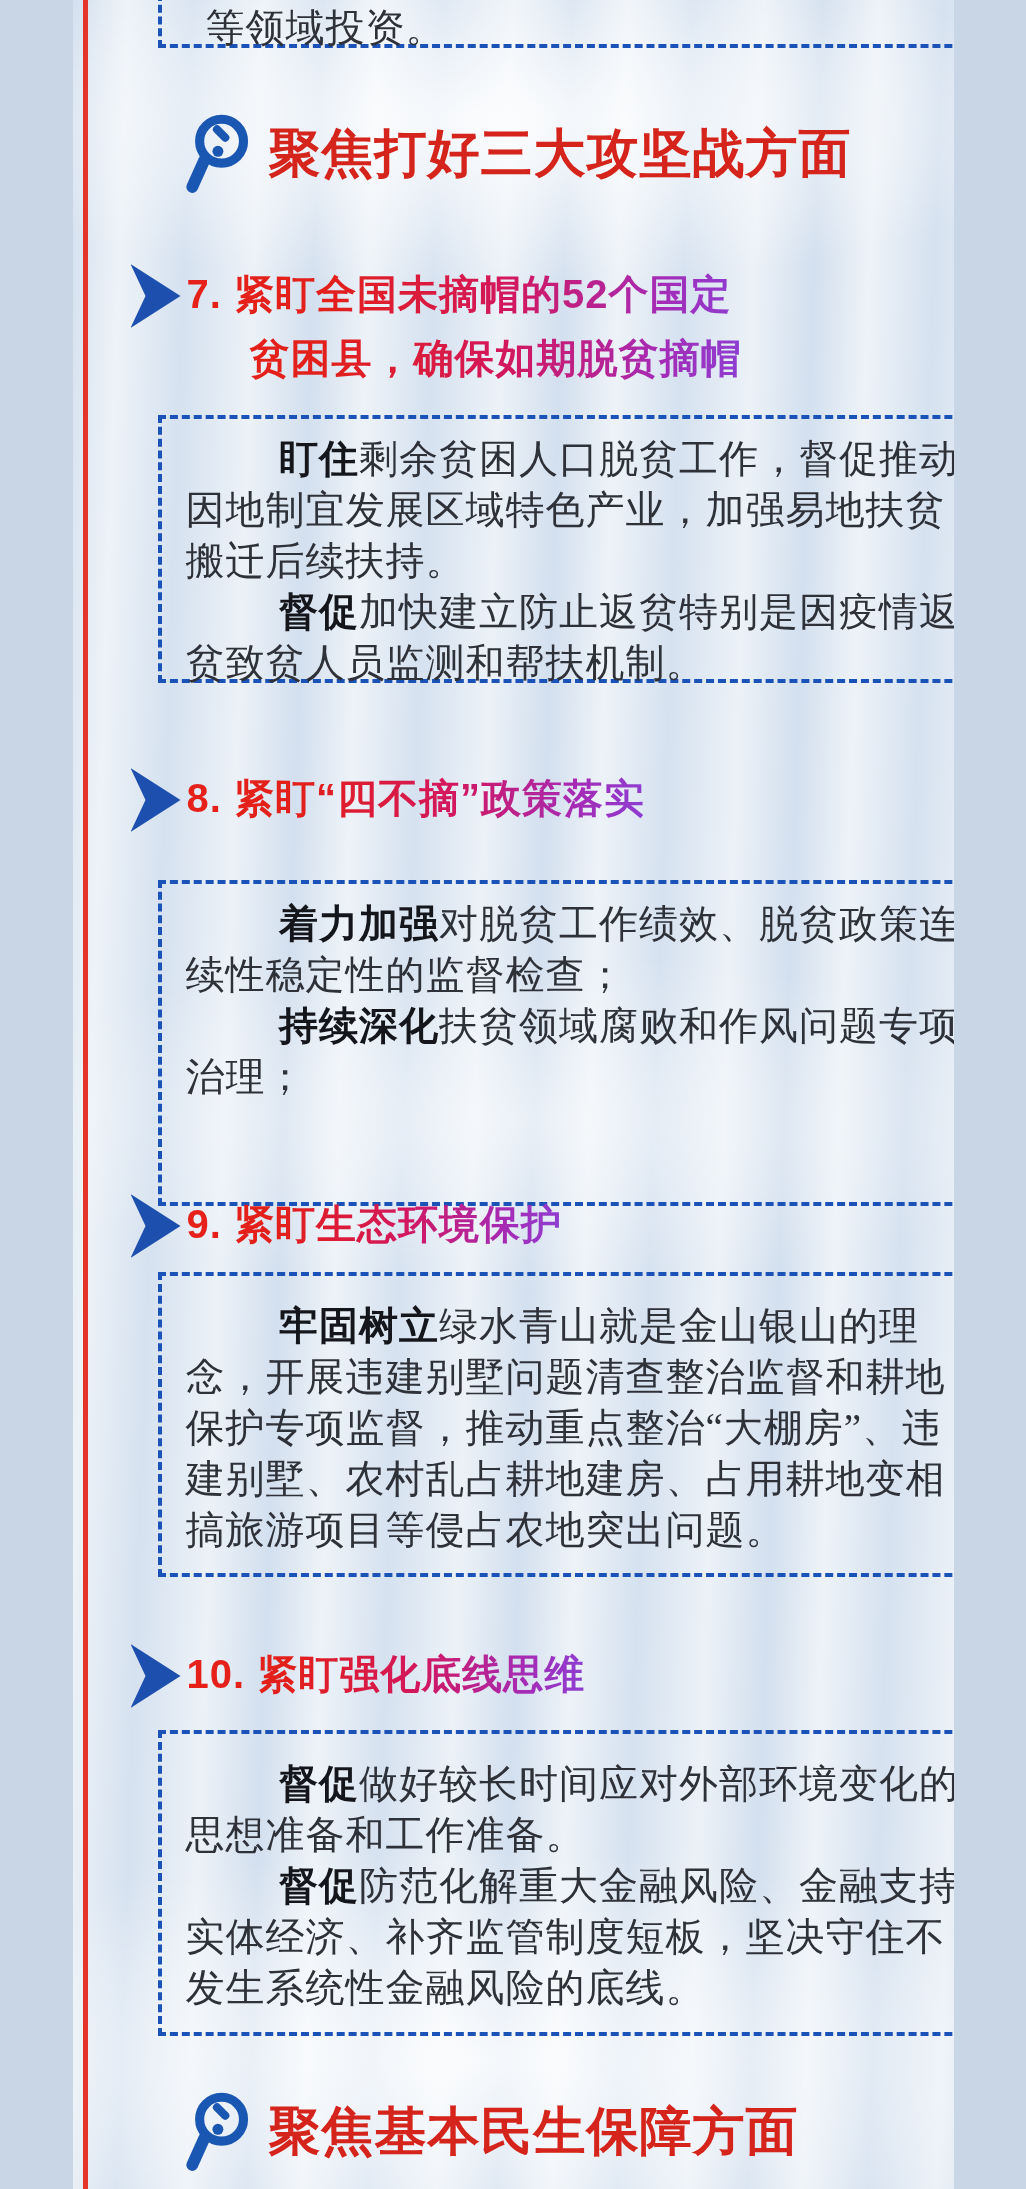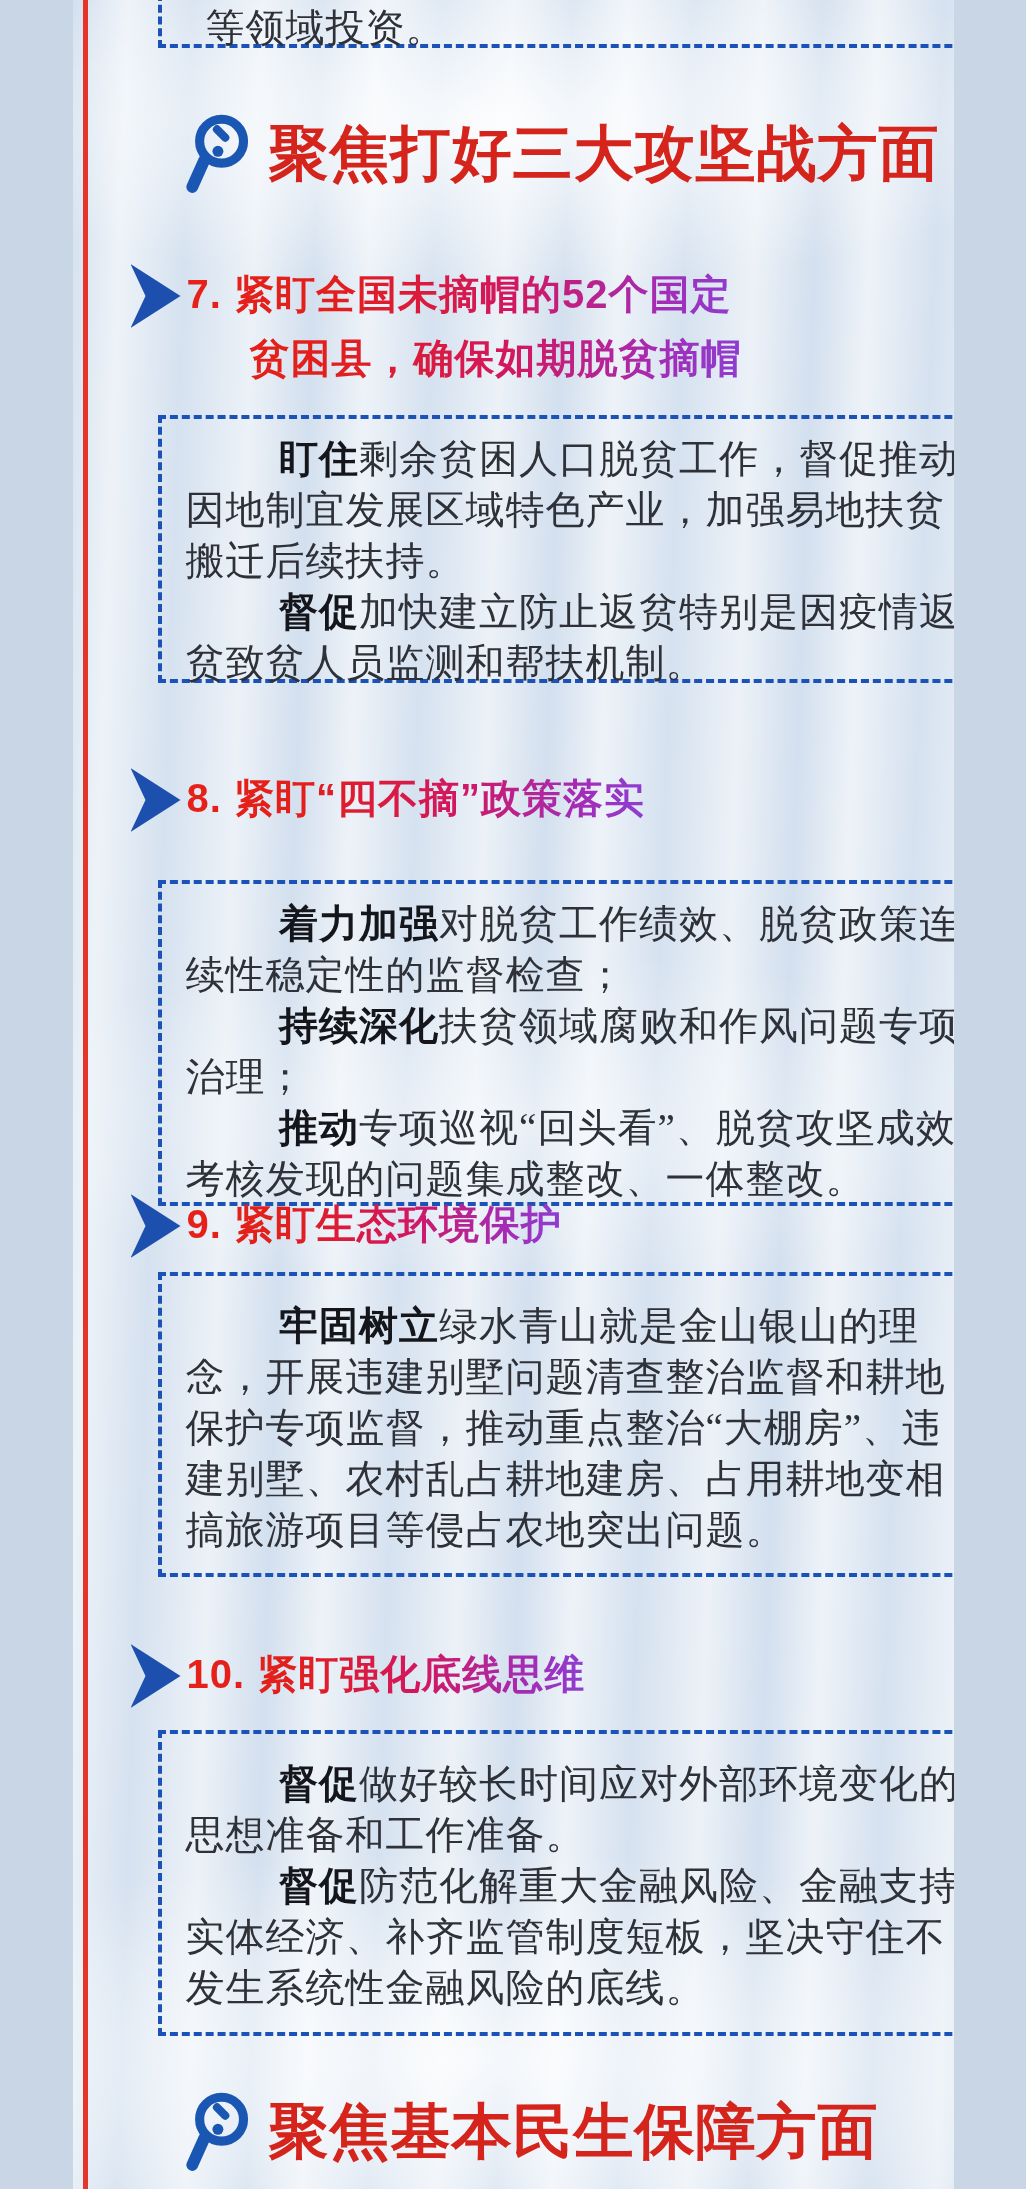--- a/index.html
+++ b/index.html
@@ -44,21 +44,21 @@
   .top-box{top:-54px;height:102px;padding:0;}
   .top-box p{padding:52px 0 0 44px;text-indent:0;}
 
   .section-heading{
     position:absolute;left:112px;
     display:flex;align-items:center;gap:20px;
   }
   .section-heading .title{
     font-family:Liberation Serif, serif;
     font-weight:900;
-    font-size:60px;letter-spacing:1px;
+    font-size:52px;letter-spacing:1px;
     color:#d5241b;
     white-space:nowrap;
   }
   .mag-icon{flex:0 0 auto;display:block;}
 
   .item-heading{
     position:absolute;left:58px;
     display:flex;align-items:flex-start;
   }
   .arrow{
@@ -119,21 +119,20 @@
   <div class="item-heading" style="top:766px;">
     <span class="arrow"></span>
     <div class="item-title">
       <div>8. 紧盯“四不摘”政策落实</div>
     </div>
   </div>
 
   <div class="dashed-box" style="top:880px;height:326px;">
     <p><b>着力加强</b><span>对脱贫工作绩效、脱贫政策连续性稳定性的监督检查；</span></p>
     <p><b>持续深化</b><span>扶贫领域腐败和作风问题专项治理；</span></p>
-    <p><b>推动</b><span>专项巡视“回头看”、脱贫攻坚成效考核发现的问题集成整改、一体整改。</span></p>
   </div>
 
   <div class="item-heading" style="top:1192px;">
     <span class="arrow"></span>
     <div class="item-title">
       <div>9. 紧盯生态环境保护</div>
     </div>
   </div>
 
   <div class="dashed-box" style="top:1272px;height:305px;padding-top:24px;">

